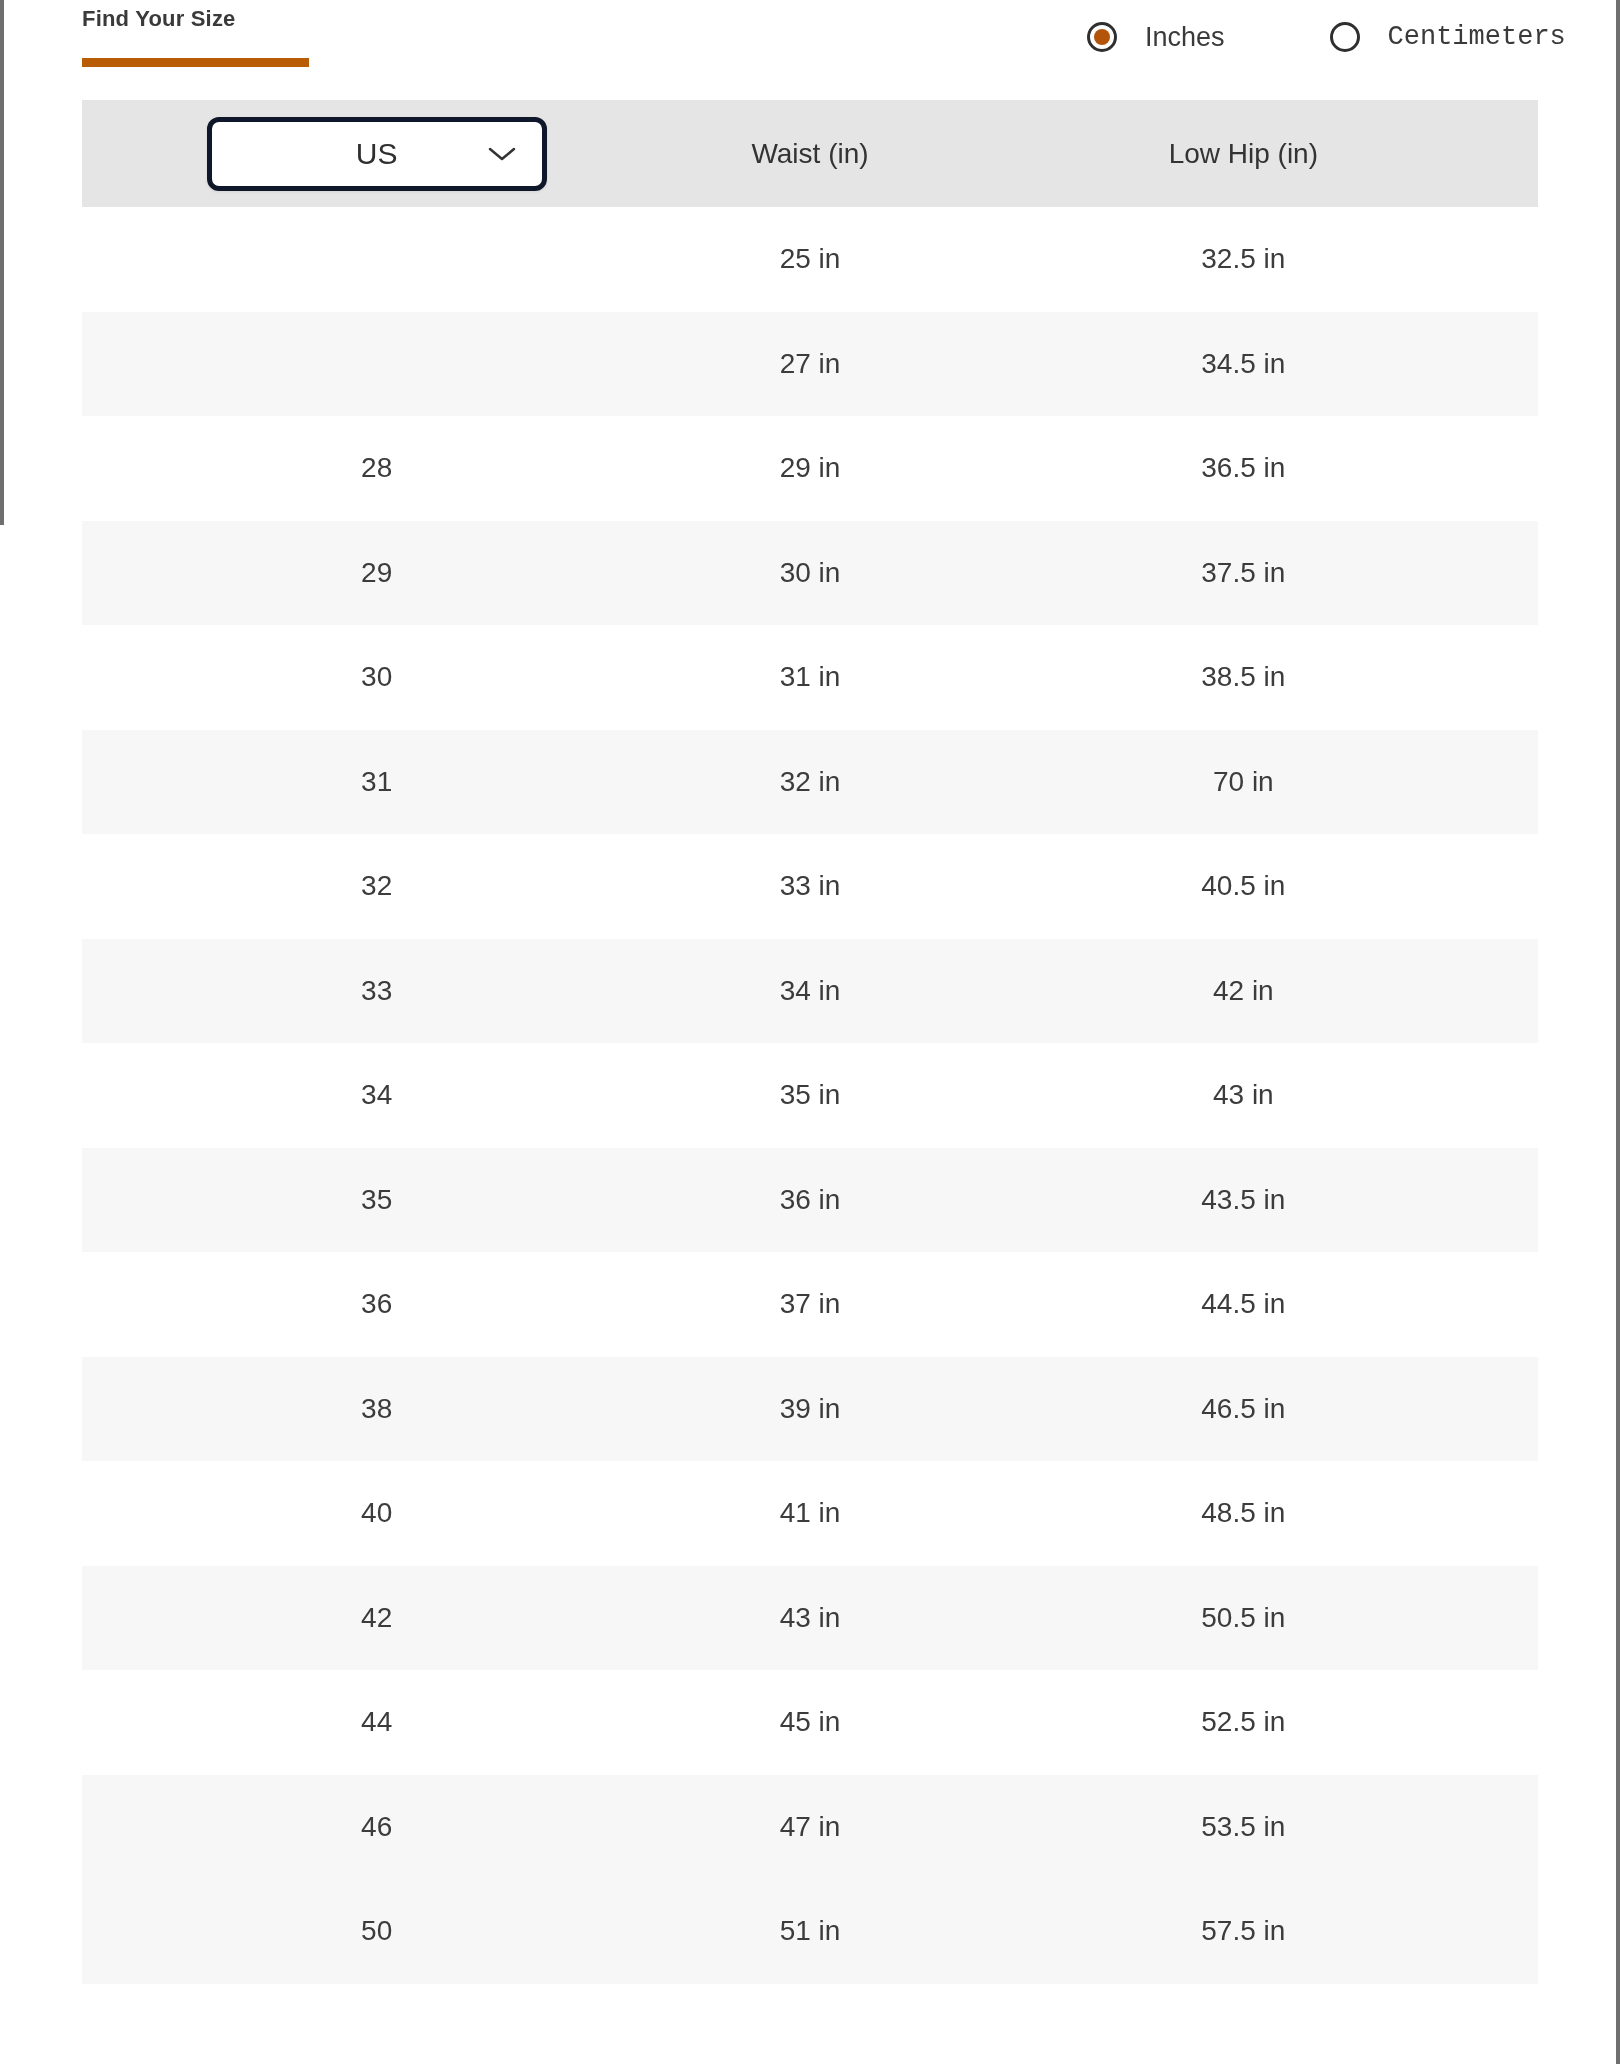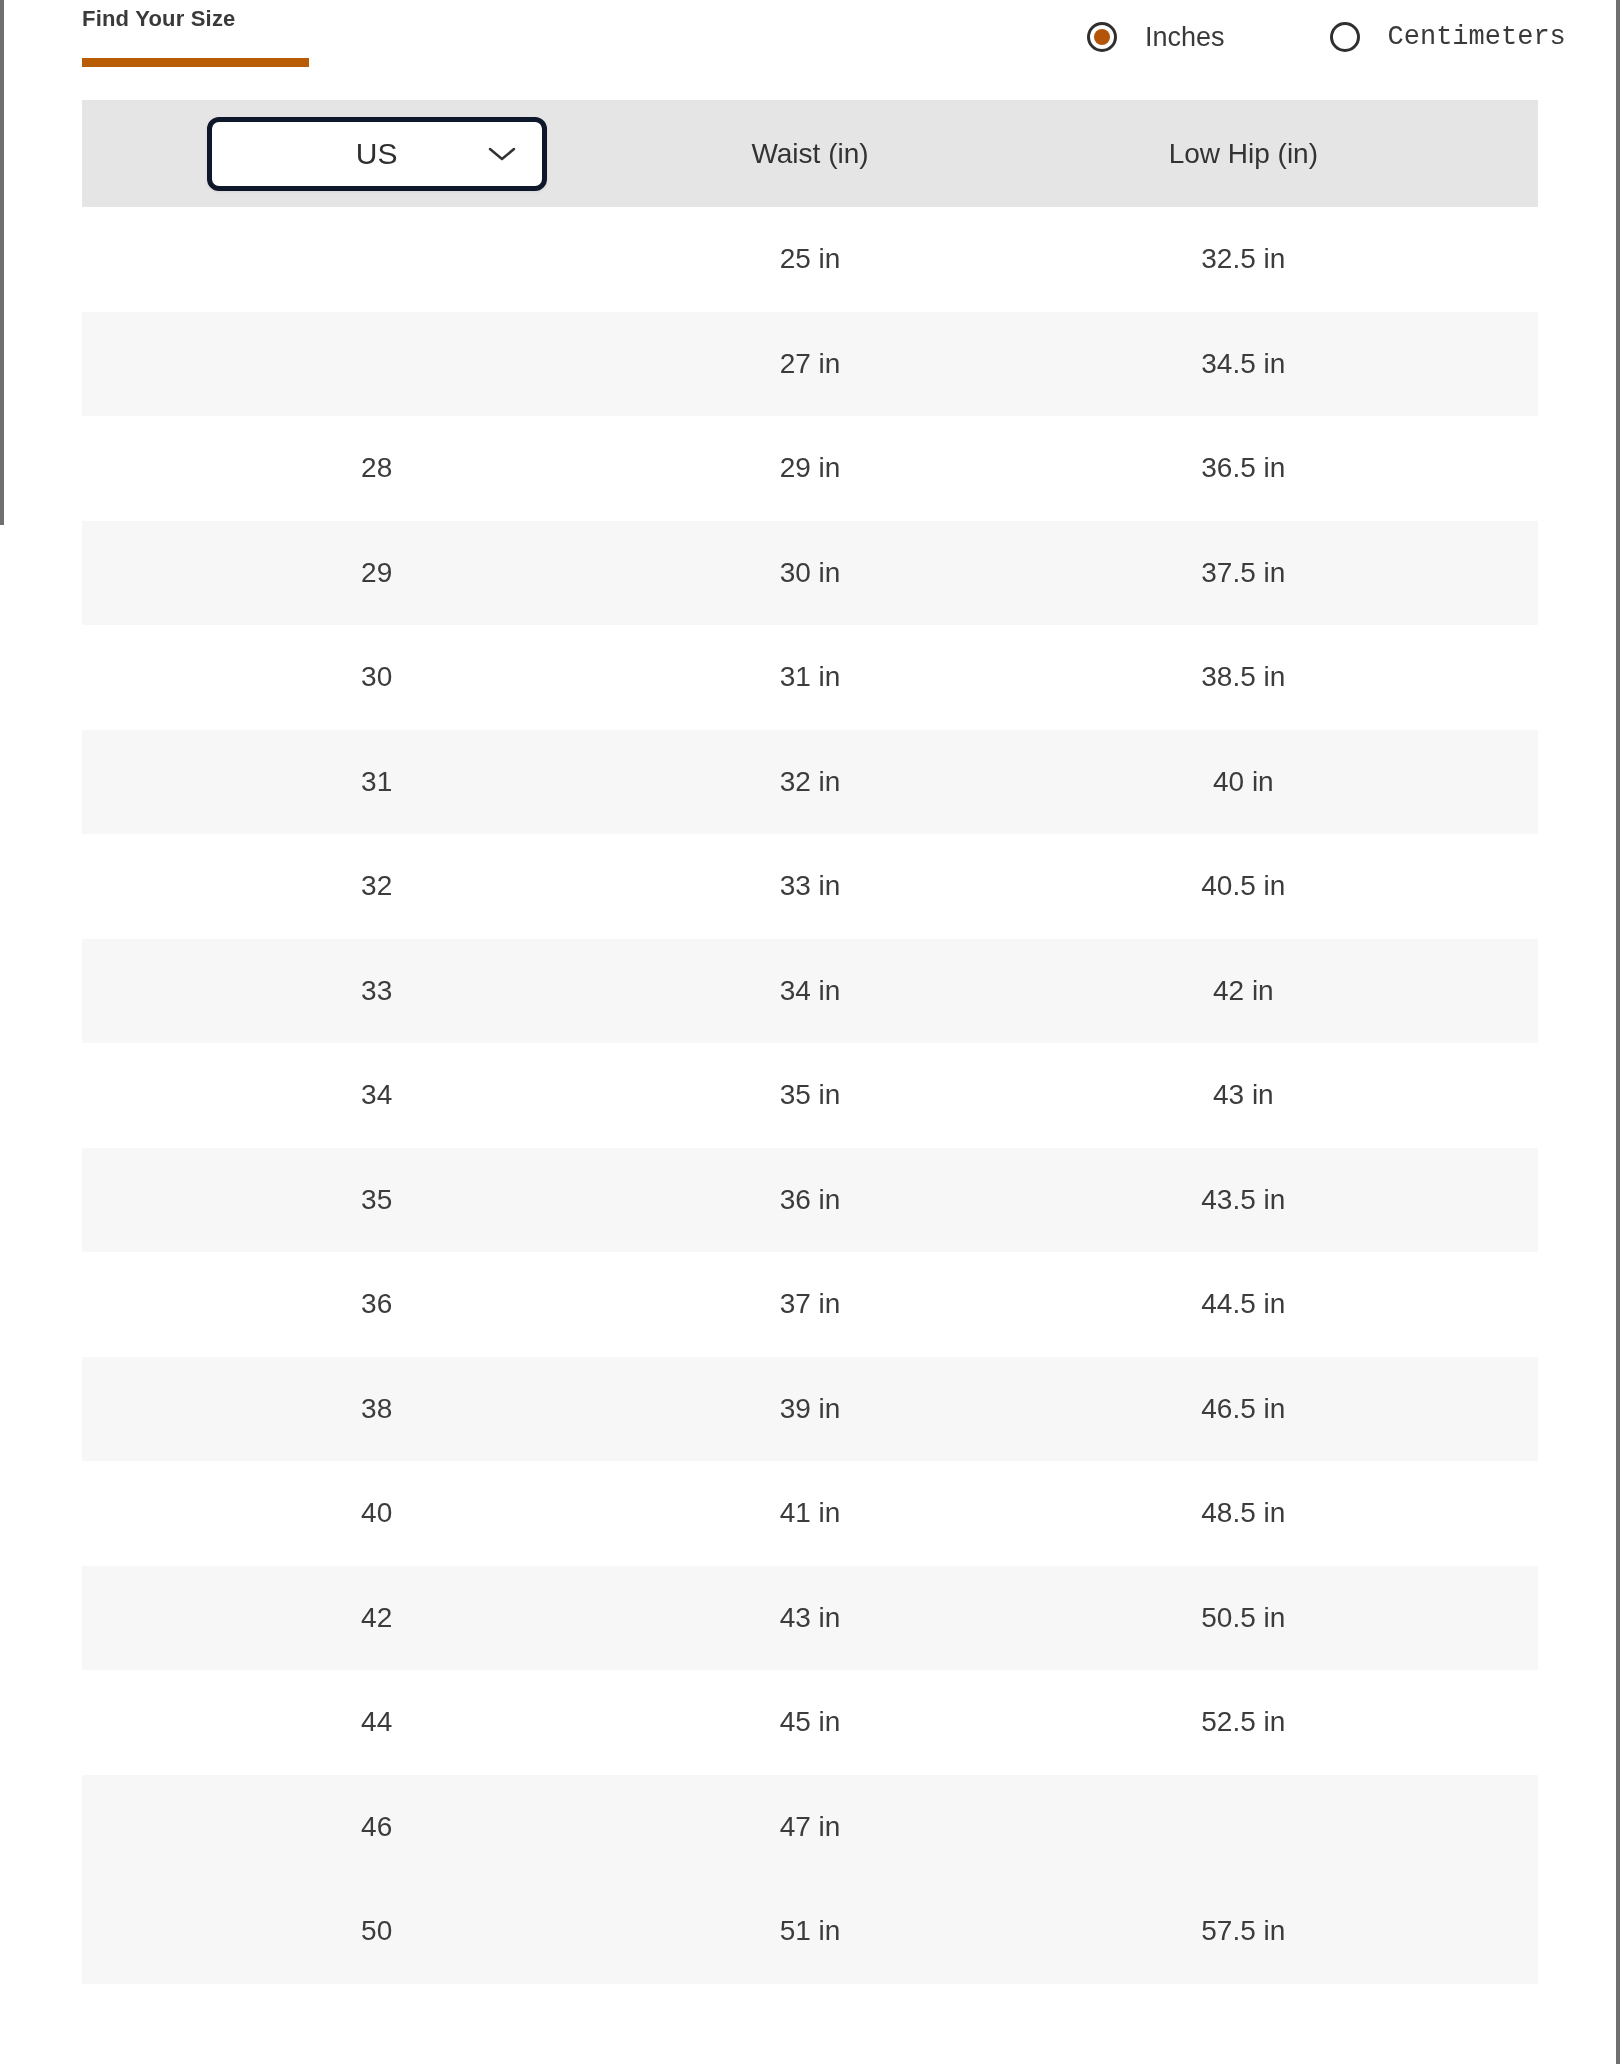--- a/index.html
+++ b/index.html
@@ -200,21 +200,21 @@
     <div class="td">37.5 in</div>
   </div>
       <div class="trow">
     <div class="td">30</div>
     <div class="td">31 in</div>
     <div class="td">38.5 in</div>
   </div>
       <div class="trow alt">
     <div class="td">31</div>
     <div class="td">32 in</div>
-    <div class="td">40 in</div>
+    <div class="td">70 in</div>
   </div>
       <div class="trow">
     <div class="td">32</div>
     <div class="td">33 in</div>
     <div class="td">40.5 in</div>
   </div>
       <div class="trow alt">
     <div class="td">33</div>
     <div class="td">34 in</div>
     <div class="td">42 in</div>
@@ -250,20 +250,21 @@
     <div class="td">50.5 in</div>
   </div>
       <div class="trow">
     <div class="td">44</div>
     <div class="td">45 in</div>
     <div class="td">52.5 in</div>
   </div>
       <div class="trow alt">
     <div class="td">46</div>
     <div class="td">47 in</div>
+    <div class="td">53.5 in</div>
   </div>
       <div class="trow alt">
     <div class="td">50</div>
     <div class="td">51 in</div>
     <div class="td">57.5 in</div>
   </div>
     </div>
 </section>
 
 </body></html>

